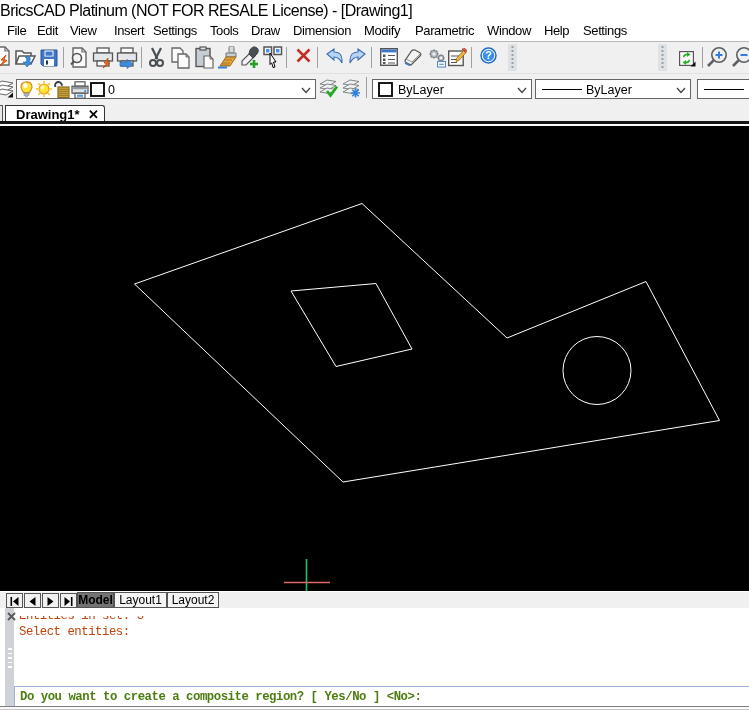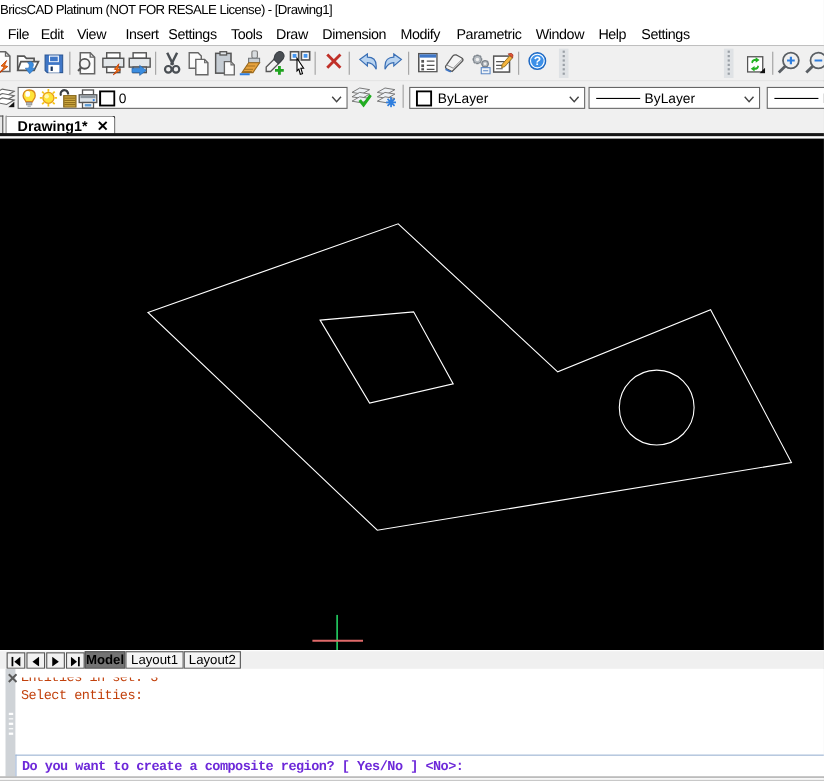--- a/index.html
+++ b/index.html
@@ -1,20 +1,20 @@
 <!DOCTYPE html>
 <html><head>
 <meta charset="utf-8">
 <style>
   * { margin:0; padding:0; box-sizing:border-box; }
   html,body { width:749px; height:710px; overflow:hidden; }
   body { font-family:"Liberation Sans", sans-serif; position:relative; background:#f0f0f0; }
   .abs { position:absolute; }
   .titlebar { left:0; top:0; width:749px; height:20px; background:#fff; }
-  .title-text { left:0; top:2px; font-size:12px; letter-spacing:-0.52px; color:#000; white-space:nowrap; }
+  .title-text { left:0; top:2px; font-size:16px; letter-spacing:-0.52px; color:#000; white-space:nowrap; }
   .menubar { left:0; top:20px; width:749px; height:22px; background:#fff; }
   .menubar span { position:absolute; top:3px; font-size:13px; letter-spacing:-0.38px; color:#000; }
   .mline { left:0; top:41px; width:749px; height:1px; background:#b8b8b8; }
   .row1 { left:0; top:42px; width:749px; height:31px; background:#f0f0f0; }
   .row2 { left:0; top:74px; width:749px; height:27px; background:#f0f0f0; }
   .rsep { left:0; top:73px; width:749px; height:1px; background:#e0e0e0; }
   .vsep { position:absolute; width:1px; background:#a0a0a0; }
   .tabrow { left:0; top:101px; width:749px; height:20px; background:#f0f0f0; }
   .doctab { position:absolute; left:5px; top:3.5px; width:100px; height:17px; background:#fff; border:1px solid #333; border-bottom:none; border-top-right-radius:3px; }
   .doctab .t { position:absolute; left:10px; top:1px; font-weight:bold; font-size:13px; }
@@ -381,18 +381,18 @@
       <div class="abs" style="left:3px;top:44.5px;width:4px;height:1.5px;background:#fff"></div>
       <div class="abs" style="left:3px;top:49px;width:4px;height:1.5px;background:#fff"></div>
       <div class="abs" style="left:3px;top:53.5px;width:4px;height:1.5px;background:#fff"></div>
       <div class="abs" style="left:3px;top:58px;width:4px;height:1.5px;background:#fff"></div>
     </div>
     <div class="abs" style="left:13px;top:8px;width:720px;height:6.5px;overflow:hidden">
       <span class="cline" style="left:6px;top:-7.5px">Entities in set: 3</span>
     </div>
     <span class="cline" style="top:17px">Select entities:</span>
     <div class="abs" style="left:14px;top:78px;width:735px;height:19.5px;background:#fff;border-top:1.5px solid #9ab2d2;border-left:1px solid #9ab2d2">
-      <span style="position:absolute;left:5px;top:3px;font-family:'Liberation Mono', monospace;font-size:12.3px;letter-spacing:-0.46px;color:#6d28d9;font-weight:bold;white-space:pre">Do you want to create a composite region? [ Yes/No ] &lt;No&gt;:</span>
+      <span style="position:absolute;left:5px;top:3px;font-family:'Liberation Mono', monospace;font-size:12.3px;letter-spacing:-0.46px;color:#4d7c0f;font-weight:bold;white-space:pre">Do you want to create a composite region? [ Yes/No ] &lt;No&gt;:</span>
     </div>
   </div>
   <div class="abs" style="left:0;top:705.8px;width:749px;height:1.2px;background:#808080"></div>
   <div class="abs" style="left:0;top:707px;width:749px;height:2.3px;background:#f8f8f8"></div>
   <div class="abs" style="left:0;top:709.3px;width:749px;height:0.7px;background:#c8c8c8"></div>
 
 </body></html>

